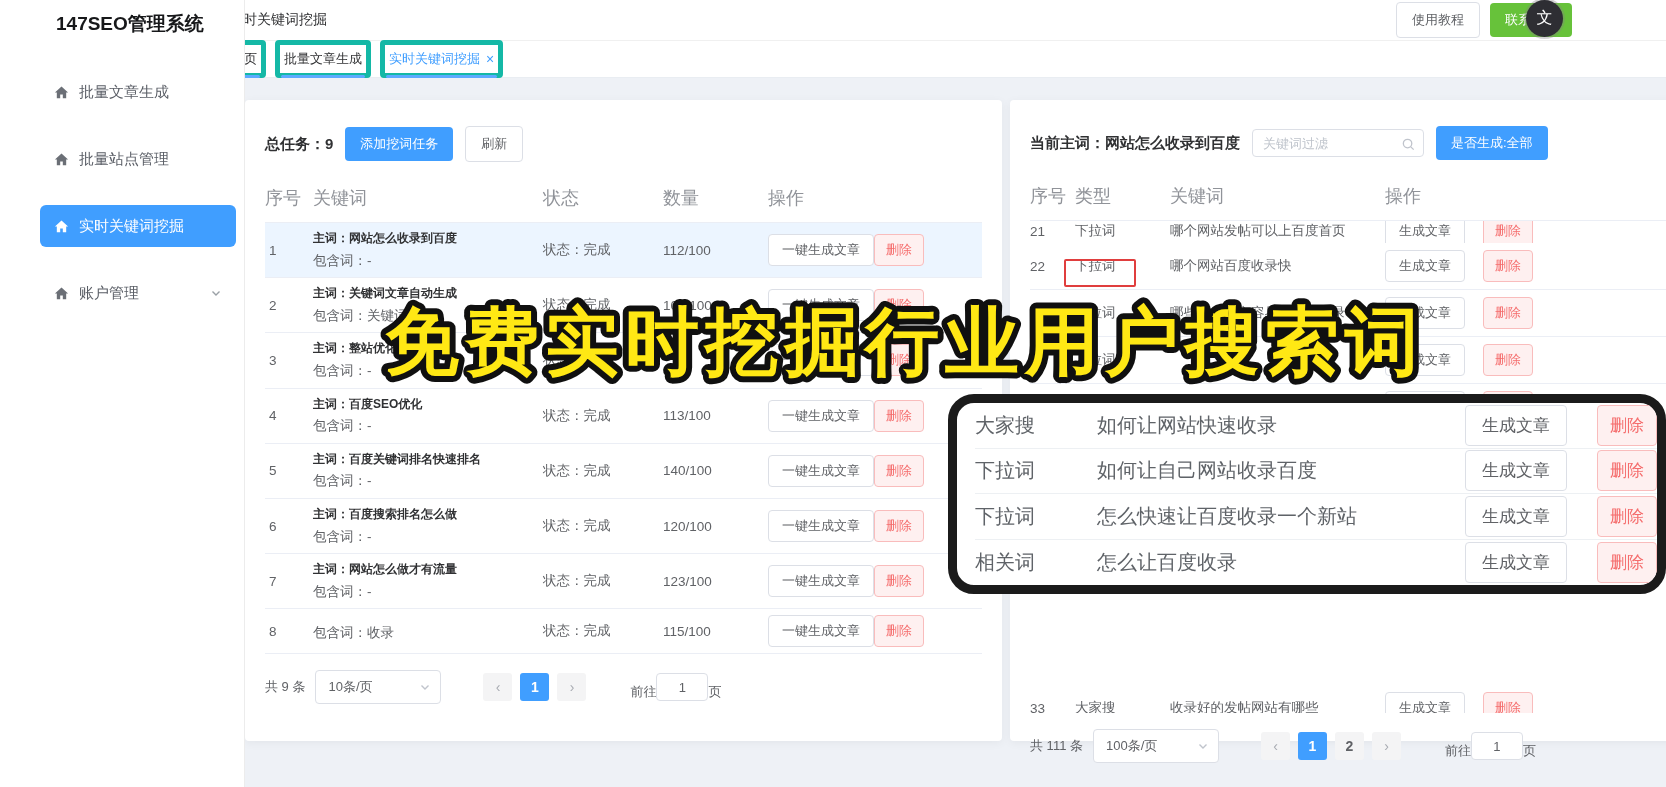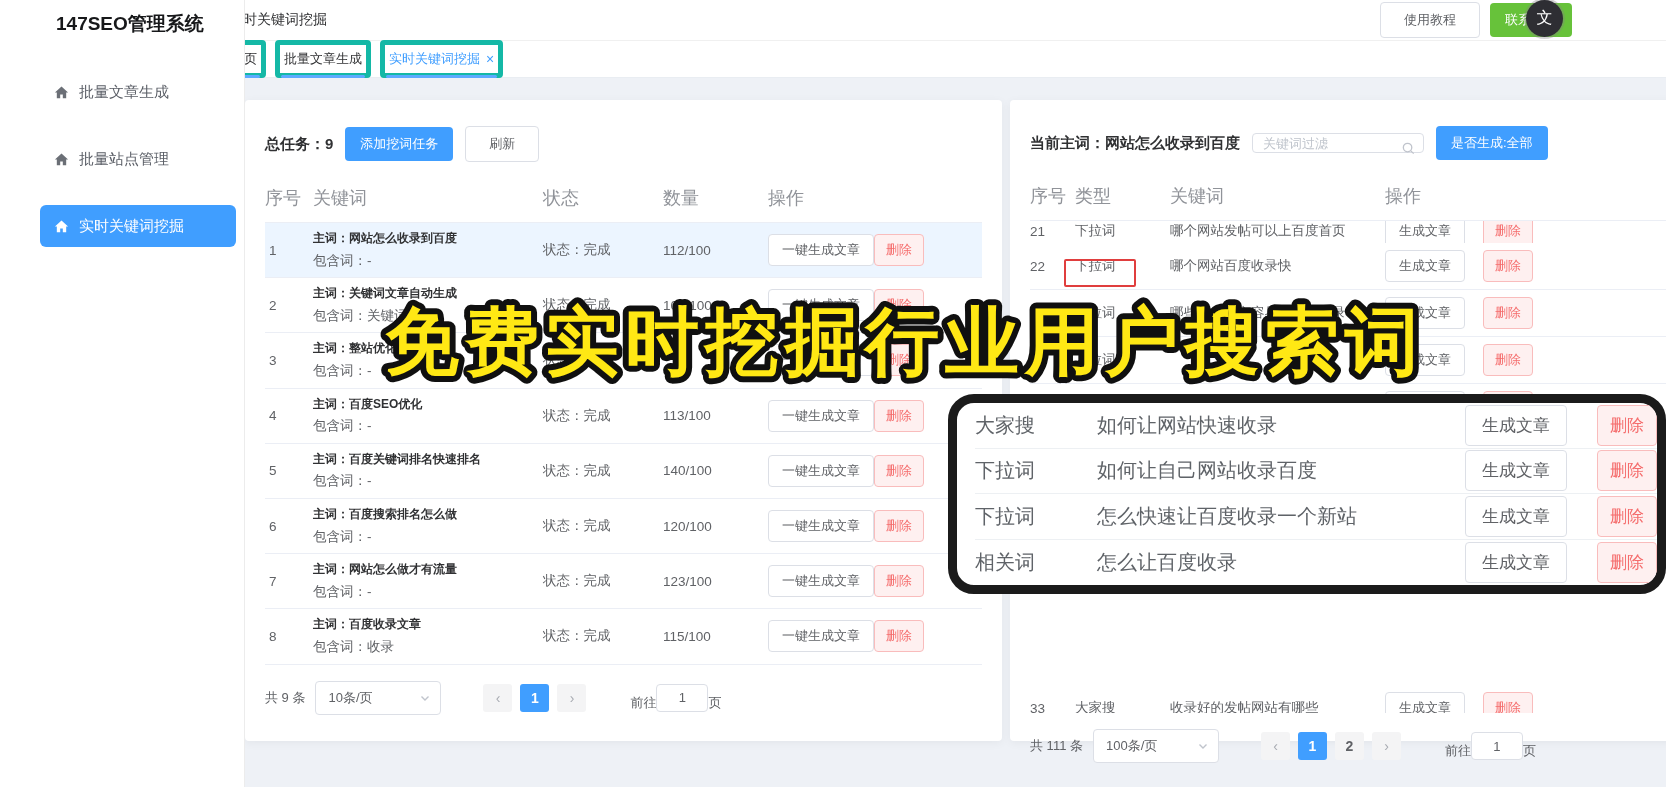--- a/index.html
+++ b/index.html
@@ -3,21 +3,21 @@
 <meta charset="utf-8">
 <style>
   :root{
     --accent:#409EFF; --success:#67C23A; --danger:#F56C6C; --danger-bg:#FEF0F0;
     --danger-border:#F9BCBC; --row-highlight:#ECF5FF; --banner-yellow:#FFE814;
     --banner-outline:#101010; --box-border:#1B1B1B; --annotation-red:#E03E3E; --content-bg:#EEF1F6;
   }
   *{margin:0;padding:0;box-sizing:border-box;font-family:"Liberation Sans","DejaVu Sans",sans-serif;}
   html,body{width:1666px;height:787px;overflow:hidden;background:#fff;position:relative;}
   .btn{border-radius:4px;font-size:13px;cursor:pointer;white-space:nowrap;border:none;}
-  .btn-plain{background:#fff;border:1px solid #DCDFE6;color:#606266;padding:8px 23px;}
+  .btn-plain{background:#fff;border:1px solid #DCDFE6;color:#606266;padding:8px 15px;}
   .btn-primary{background:var(--accent);color:#fff;padding:8px 15px;}
   .btn-success{background:var(--success);color:#fff;padding:8px 12px;width:82px;overflow:hidden;}
   .btn-outline{background:#fff;border:1px solid #DCDFE6;color:#606266;padding:6px 13px;}
   .btn-danger{background:var(--danger-bg);border:1px solid var(--danger-border);color:var(--danger);padding:6px 11px;}
 
   
   .sidebar{position:absolute;left:0;top:0;width:213px;height:787px;background:#fff;border-right:1px solid #ECECEC;z-index:10;margin-left:32px;}
   .logo{font-size:19px;font-weight:bold;color:#17181a;padding:11px 0 0 24px;}
   .nav{margin-top:34px;padding:0 8px;}
   .side-item{display:flex;align-items:center;gap:10px;height:42px;padding:0 14px;border-radius:6px;color:#5a5e66;font-size:15px;margin-bottom:25px;cursor:pointer;}
@@ -61,21 +61,21 @@
   .psize{position:relative;border:1px solid #DCDFE6;border-radius:4px;padding:7px 21px 7px 12px;min-width:126px;background:#fff;cursor:pointer;}
   .psize .sel-chev{position:absolute;right:9px;top:50%;transform:translateY(-50%);color:#C0C4CC;display:flex;}
   .pg-btn,.pg-num{min-width:29px;height:28px;border-radius:3px;display:flex;align-items:center;justify-content:center;background:#F4F4F5;color:#A8ABB2;font-size:14px;cursor:pointer;}
   .pg-num{color:#606266;font-weight:bold;}
   .pg-num.active{background:var(--accent);color:#fff;}
   .pg-arrows{display:flex;gap:8px;align-items:center;margin-left:32px;}
   .goto{display:flex;gap:0;align-items:flex-end;margin-left:34px;}
   .goto-input{width:52px;height:28px;border:1px solid #DCDFE6;border-radius:4px;text-align:center;font-size:13px;color:#606266;}
 
   .filter-wrap{position:relative;}
-  .filter-input{width:172px;height:20px;border:1px solid #DCDFE6;border-radius:4px;padding:0 30px 0 10px;font-size:13px;color:#606266;}
+  .filter-input{width:172px;height:28px;border:1px solid #DCDFE6;border-radius:4px;padding:0 30px 0 10px;font-size:13px;color:#606266;}
   .filter-input::placeholder{color:#BFC4CC;}
   .search-ic{position:absolute;right:8px;top:8px;display:flex;color:#C0C4CC;}
   .rtbody{height:492px;overflow:hidden;}
   .rrow{padding:7px 0;border-bottom:1px solid #EBEEF5;font-size:13.5px;color:#606266;}
   .row-clip{height:22px;overflow:hidden;}
   .row-clip .rrow{margin-top:-13px;}
   .row-spacer{height:207px;}
   .r-ops{display:flex;gap:18px;align-items:center;}
 
   
@@ -110,20 +110,33 @@
       <span>批量站点管理</span>
     </div>
     <div class="side-item active">
       <span class="icn">
           <svg width="15" height="15" viewBox="0 0 16 16" fill="currentColor">
             <path d="M8 1.5 15 8h-2v6h-3.6v-4H6.6v4H3V8H1z"></path>
           </svg>
         </span>
       <span>实时关键词挖掘</span>
     </div>
+    <div class="side-item">
+      <span class="icn">
+          <svg width="15" height="15" viewBox="0 0 16 16" fill="currentColor">
+            <path d="M8 1.5 15 8h-2v6h-3.6v-4H6.6v4H3V8H1z"></path>
+          </svg>
+        </span>
+      <span>账户管理</span>
+      <span class="chev">
+          <svg width="12" height="12" viewBox="0 0 12 12" fill="none" stroke="currentColor" stroke-width="1.4">
+            <path d="M2.5 4.5 6 8l3.5-3.5"></path>
+          </svg>
+        </span>
+    </div>
   </nav>
 </aside>
 
 <header class="topbar">
   <span class="page-title">实时关键词挖掘</span>
   <div class="top-actions">
     <button class="btn btn-plain">使用教程</button>
     <button class="btn btn-success">联系客服</button>
   </div>
 </header>
@@ -247,21 +260,20 @@
         <span>状态：完成</span>
         <span>123/100</span>
         <div class="c-ops">
             <button class="btn btn-outline">一键生成文章</button>
             <button class="btn btn-danger">删除</button>
           </div>
       </div>
       <div class="lrow grid-left">
         <span class="c-no">8</span>
         <div>
-            <div class="kw-main">主词：百度收录文章</div>
             <div class="kw-sub">包含词：收录</div>
           </div>
         <span>状态：完成</span>
         <span>115/100</span>
         <div class="c-ops">
             <button class="btn btn-outline">一键生成文章</button>
             <button class="btn btn-danger">删除</button>
           </div>
       </div>
     </div>

